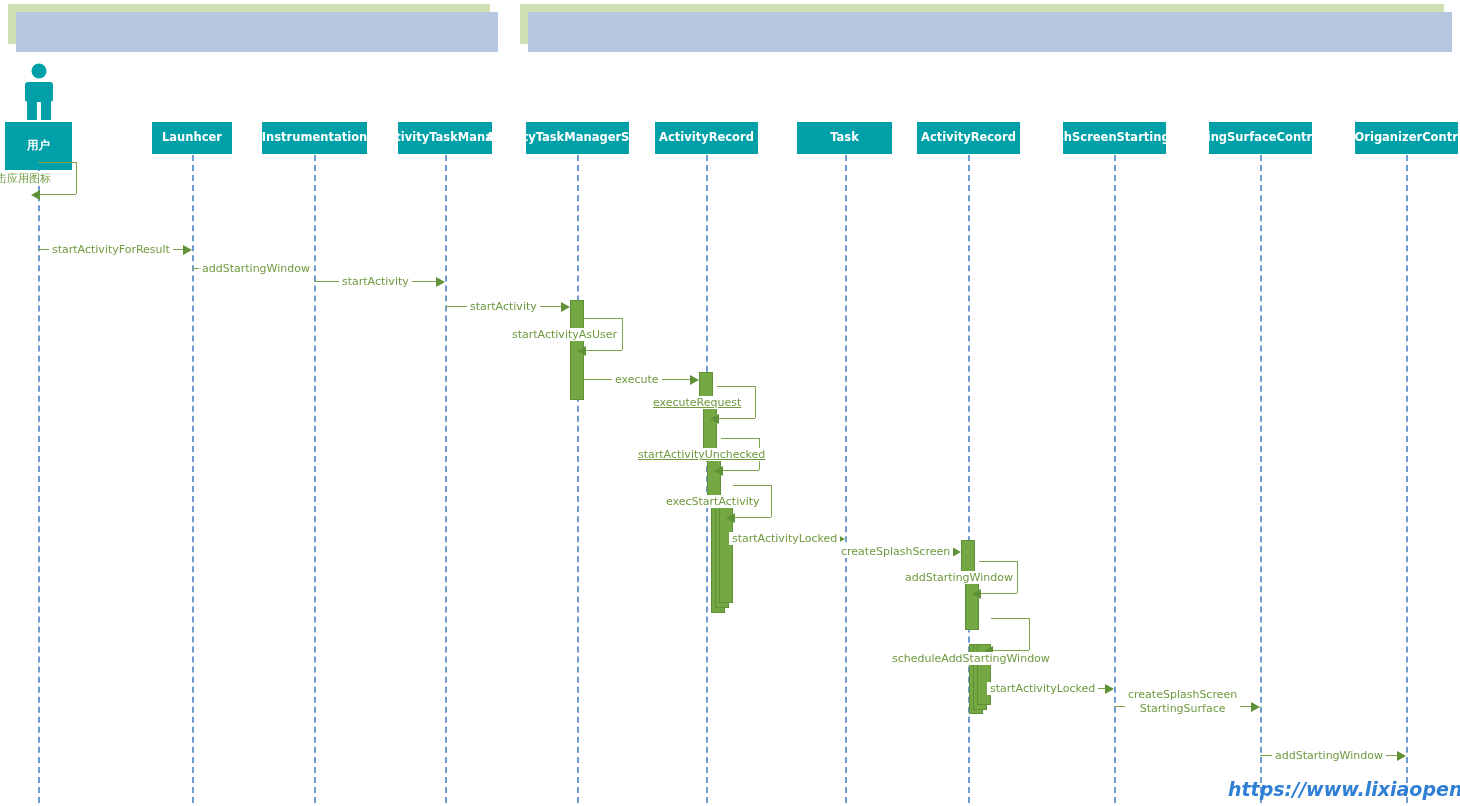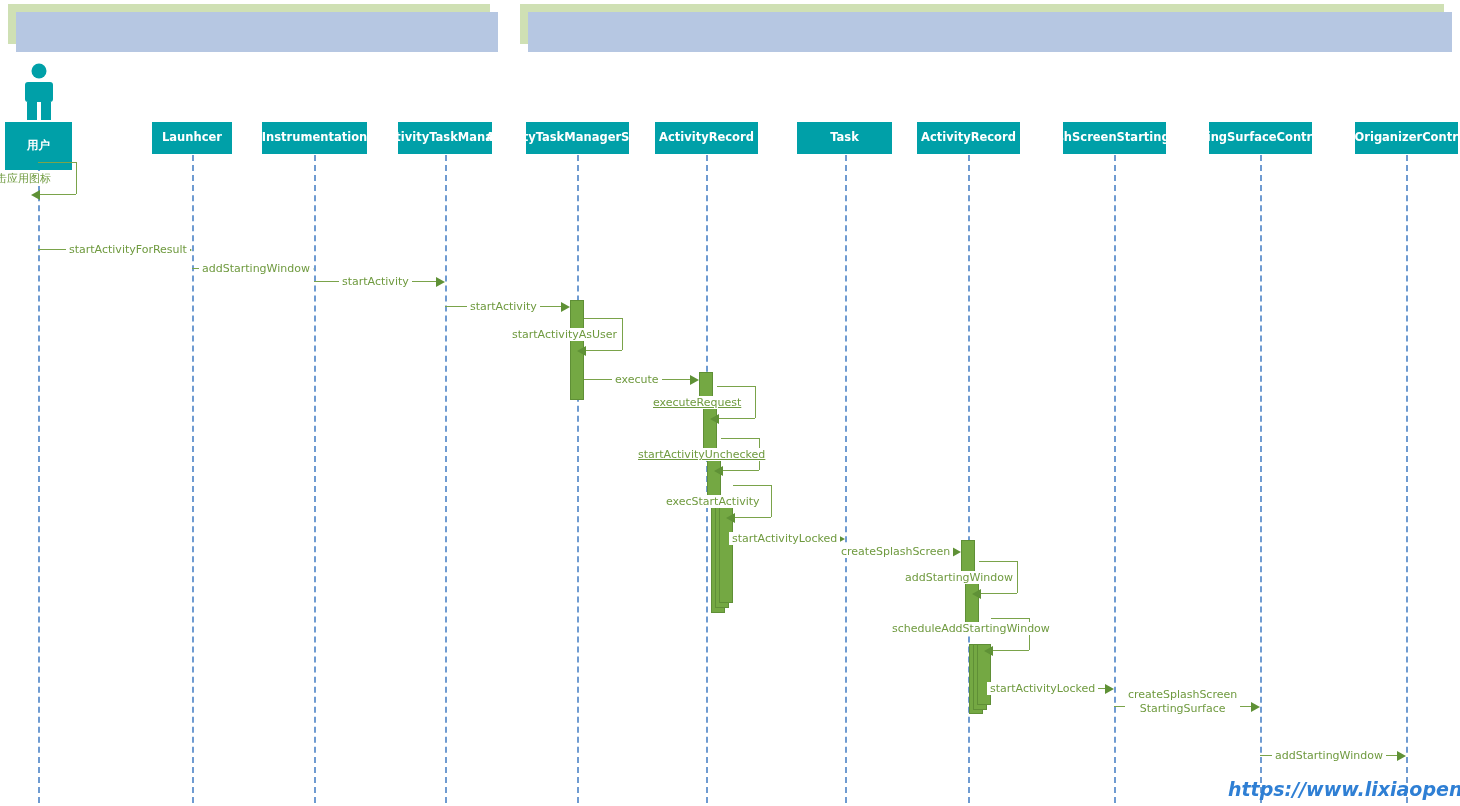--- a/index.html
+++ b/index.html
@@ -226,21 +226,21 @@
     </div>
 
   <div id="messages-layer">
       <div class="msg-line" style="left: 38px; top: 162px; width: 38px;"></div>
       <div class="msg-vline" style="left: 76px; top: 162px; height: 32px;"></div>
       <div class="msg-line" style="left: 40px; top: 194px; width: 36px;"></div>
       <div class="arrow-left" style="left: 31px; top: 190px;"></div>
       <div class="msg-label" style="left: -18px; top: 171px;">点击应用图标</div>
       <div class="msg-line" style="left: 38px; top: 249px; width: 145px;"></div>
       <div class="arrow-right" style="left: 183px; top: 245px;"></div>
-      <div class="msg-label" style="left: 66px; top: 243px;">startActivityForResult</div>
+      <div class="msg-label" style="left: 49px; top: 243px;">startActivityForResult</div>
       <div class="msg-line" style="left: 192px; top: 268px; width: 113px;"></div>
       <div class="arrow-right" style="left: 305px; top: 264px;"></div>
       <div class="msg-label" style="left: 199px; top: 262px;">addStartingWindow</div>
       <div class="msg-line" style="left: 314px; top: 281px; width: 122px;"></div>
       <div class="arrow-right" style="left: 436px; top: 277px;"></div>
       <div class="msg-label" style="left: 339px; top: 275px;">startActivity</div>
       <div class="msg-line" style="left: 445px; top: 306px; width: 116px;"></div>
       <div class="arrow-right" style="left: 561px; top: 302px;"></div>
       <div class="msg-label" style="left: 467px; top: 300px;">startActivity</div>
       <div class="msg-line" style="left: 584px; top: 318px; width: 38px;"></div>
@@ -274,21 +274,21 @@
       <div class="msg-label" style="left: 838px; top: 545px;">createSplashScreen</div>
       <div class="msg-line" style="left: 979px; top: 561px; width: 38px;"></div>
       <div class="msg-vline" style="left: 1017px; top: 561px; height: 32px;"></div>
       <div class="msg-line" style="left: 981px; top: 593px; width: 36px;"></div>
       <div class="arrow-left" style="left: 972px; top: 589px;"></div>
       <div class="msg-label" style="left: 902px; top: 571px;">addStartingWindow</div>
       <div class="msg-line" style="left: 991px; top: 618px; width: 38px;"></div>
       <div class="msg-vline" style="left: 1029px; top: 618px; height: 32px;"></div>
       <div class="msg-line" style="left: 993px; top: 650px; width: 36px;"></div>
       <div class="arrow-left" style="left: 984px; top: 646px;"></div>
-      <div class="msg-label" style="left: 889px; top: 622px; text-align: right;">scheduleAddStartingWindow</div>
+      <div class="msg-label" style="left: 889px; top: 652px; text-align: right;">scheduleAddStartingWindow</div>
       <div class="msg-line" style="left: 991px; top: 688px; width: 114px;"></div>
       <div class="arrow-right" style="left: 1105px; top: 684px;"></div>
       <div class="msg-label" style="left: 987px; top: 682px;">startActivityLocked</div>
       <div class="msg-line" style="left: 1114px; top: 706px; width: 137px;"></div>
       <div class="arrow-right" style="left: 1251px; top: 702px;"></div>
       <div class="msg-label two-line" style="left: 1125px; top: 688px;">
         <div>createSplashScreen</div>
         <div>StartingSurface</div>
       </div>
       <div class="msg-line" style="left: 1260px; top: 755px; width: 137px;"></div>

